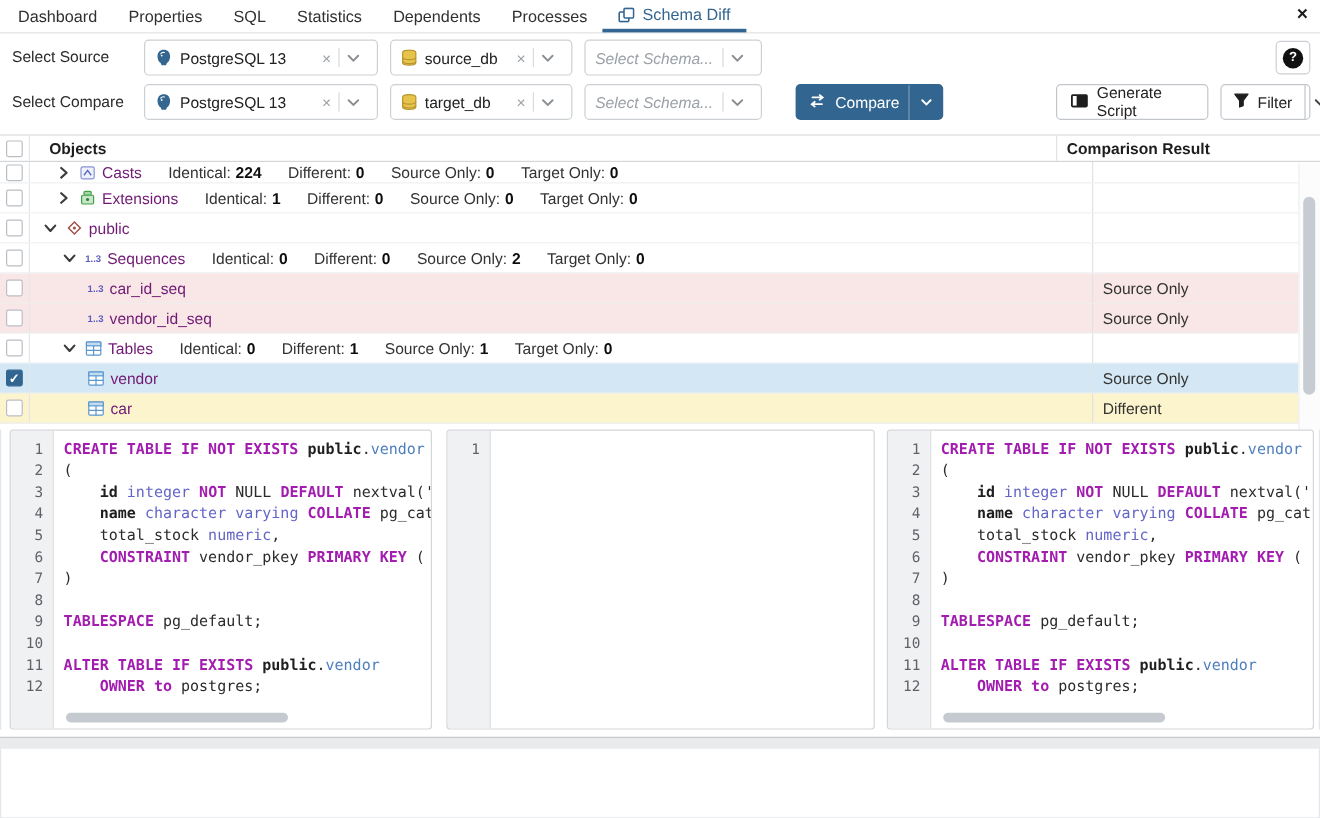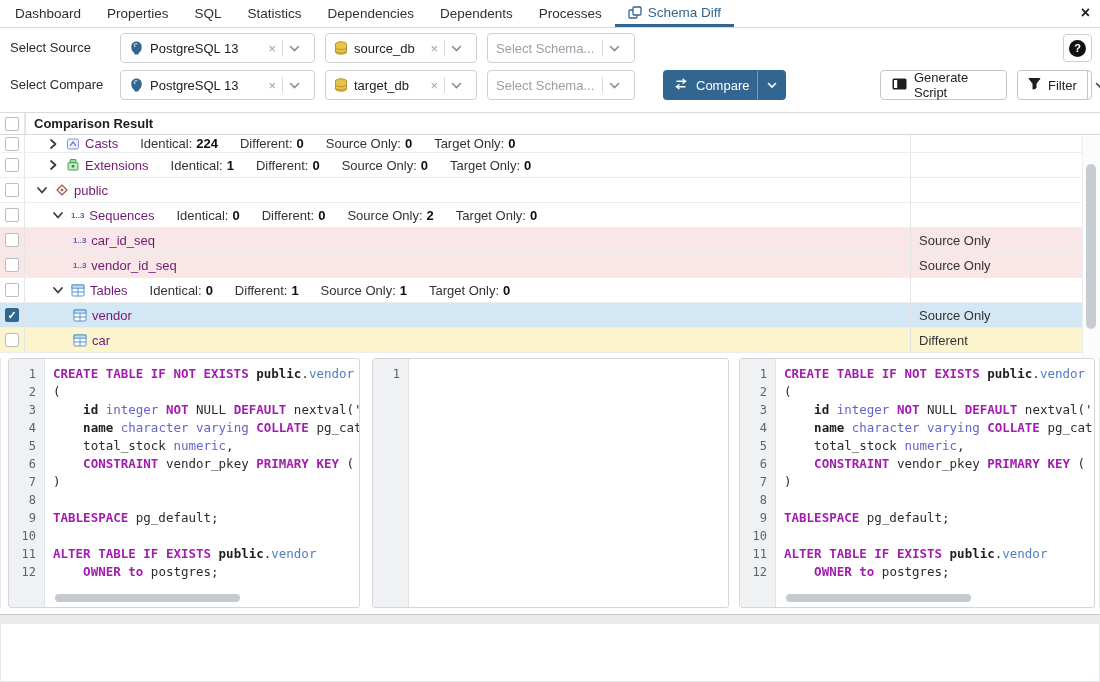--- a/index.html
+++ b/index.html
@@ -14,40 +14,40 @@
   .tab { display:flex; align-items:center; gap:6px; padding:0 13px; font-size:13.5px; color:#303030; cursor:pointer; }
   .tab.active { color:#326690; border-bottom:3px solid #326690; font-weight:400; }
   .tab .tab-ic { display:inline-flex; }
   .tab-close { position:absolute; right:10px; top:4px; font-size:16px; font-weight:bold; color:#1c1c1c; cursor:pointer; line-height:18px; }
   
   .toolbar { position:relative; height:84px; background:#fff; }
   .tb-label { position:absolute; left:10px; font-size:13px; color:#2b2b2b; line-height:30px; }
   .sel { position:absolute; height:30px; border:1px solid #ccd0d4; border-radius:4px; background:#fff; display:flex; align-items:center; padding:0 8px; font-size:13px; color:#222; }
   .sel .ic { display:inline-flex; margin-right:6px; }
   .sel .sel-val { flex:1; white-space:nowrap; overflow:hidden; }
-  .sel .sel-ph { flex:1; color:#9aa0a6; white-space:nowrap; overflow:hidden; }
+  .sel .sel-ph { flex:1; color:#9aa0a6; white-space:nowrap; overflow:hidden;font-style:italic; }
   .sel .sel-x { color:#9aa0a6; font-size:13px; margin:0 6px 0 4px; cursor:pointer; }
   .sel .sel-bar { width:1px; height:16px; background:#d7dadd; margin-right:6px; }
   .btn { position:absolute; height:30px; display:flex; align-items:center; border-radius:4px; font-size:13px; cursor:pointer; }
   .btn-primary { background:#326690; color:#fff; padding:0 0 0 10px; }
   .btn-primary .b-lab { margin:0 8px 0 7px; }
   .btn-primary .b-bar { width:1px; height:29px; background:rgba(255,255,255,.35); }
   .btn-primary .b-chev { padding:0 9px; display:flex; }
   .btn-light { background:#fff; border:1px solid #c2c6cb; color:#222; padding:0 11px; gap:7px; }
   .btn-split { background:#fff; border:1px solid #c2c6cb; color:#222; padding:0; }
   .btn-split .seg-main { display:flex; align-items:center; gap:7px; padding:0 10px; height:100%; }
   .btn-split .seg-chev { display:flex; align-items:center; padding:0 7px; height:100%; border-left:1px solid #c2c6cb; }
   .help-btn { position:absolute; width:29px; height:28px; border:1px solid #ccd0d4; border-radius:4px; background:#fff; display:flex; align-items:center; justify-content:center; cursor:pointer; }
   .help-circle { width:17px; height:17px; border-radius:50%; background:#111; color:#fff; font-size:11px; font-weight:bold; display:flex; align-items:center; justify-content:center; }
   
   .grid { position:relative; height:246px; border-top:1px solid #d8dbde; background:#fff; font-size:13px; }
   .g-head { display:flex; height:22px; border-bottom:1px solid #d4d7da; align-items:center; font-weight:bold; color:#1d1d1d; }
   .cbcol { width:25px; align-self:stretch; border-right:1px solid #e4e6e9; display:flex; align-items:center; justify-content:center; flex:none; }
   .g-col-obj { flex:1; padding-left:16px; }
-  .g-col-res { width:177px; padding-left:8px; border-left:1px solid #e0e2e5; align-self:stretch; display:flex; align-items:center; flex:none; }
+  .g-col-res { width:220px; padding-left:8px; border-left:1px solid #e0e2e5; align-self:stretch; display:flex; align-items:center; flex:none; }
   .g-rows {}
   .g-row { display:flex; height:25px; border-bottom:1px solid #ebedef; align-items:stretch; cursor:pointer; background:#fff; }
   .g-row.clipped { height:18px; }
   .g-row.bg-pink { background:#f9e6e6; }
   .g-row.bg-blue { background:#d4e7f4; }
   .g-row.bg-yellow { background:#fcf4cc; }
   .tree-cell { flex:1; display:flex; align-items:center; overflow:hidden; }
   .ind-a { padding-left:20px; } .ind-s { padding-left:9px; } .ind-b { padding-left:25px; } .ind-c { padding-left:48px; }
   .chev { display:inline-flex; width:16px; justify-content:center; margin-right:5px; cursor:pointer; flex:none; }
   .t-ic { display:inline-flex; margin-right:5px; flex:none; align-items:center; }
@@ -94,23 +94,20 @@
         <div class="tab">
           <span>Properties</span>
         </div>
         <div class="tab">
           <span>SQL</span>
         </div>
         <div class="tab">
           <span>Statistics</span>
         </div>
         <div class="tab">
-          <span>Dependencies</span>
-        </div>
-        <div class="tab">
           <span>Dependents</span>
         </div>
         <div class="tab">
           <span>Processes</span>
         </div>
         <div class="tab active">
           <span class="tab-ic">
             <svg width="14" height="13" viewBox="0 0 14 13">
               <rect x="1" y="4" width="8" height="8" rx="1" fill="#fff" stroke="#326690" stroke-width="1.3"></rect>
               <rect x="5" y="1" width="8" height="8" rx="1" fill="#fff" stroke="#326690" stroke-width="1.3"></rect>
@@ -258,20 +255,21 @@
           </svg>
         </span>
     </div>
   </div>
 
   <div class="grid">
     <div class="g-head">
       <div class="cbcol">
           <div class="cb"></div>
         </div>
+      <div class="g-col-obj">Objects</div>
       <div class="g-col-res">Comparison Result</div>
     </div>
     <div class="g-rows" id="grid-rows">
         <div class="g-row clipped">
           <div class="cbcol">
             <div class="cb"></div>
           </div>
           <div class="tree-cell ind-a">
             <span class="chev">
               <svg width="8" height="12" viewBox="0 0 8 12">

